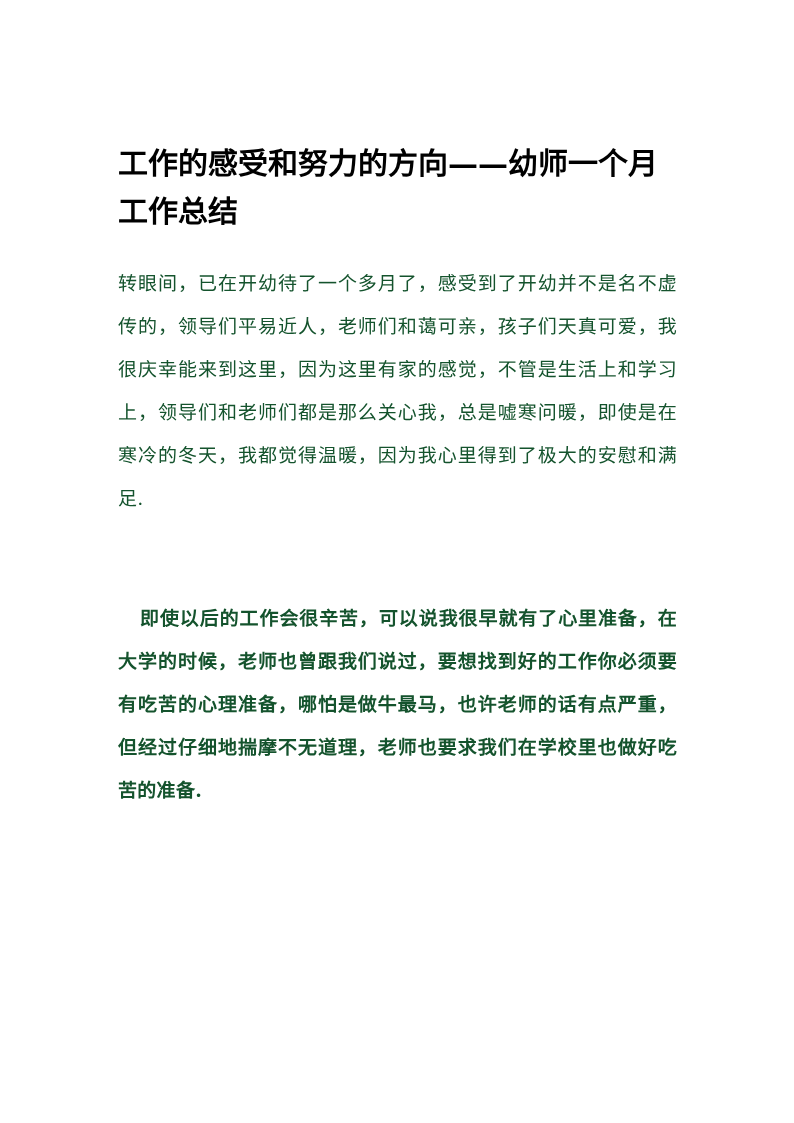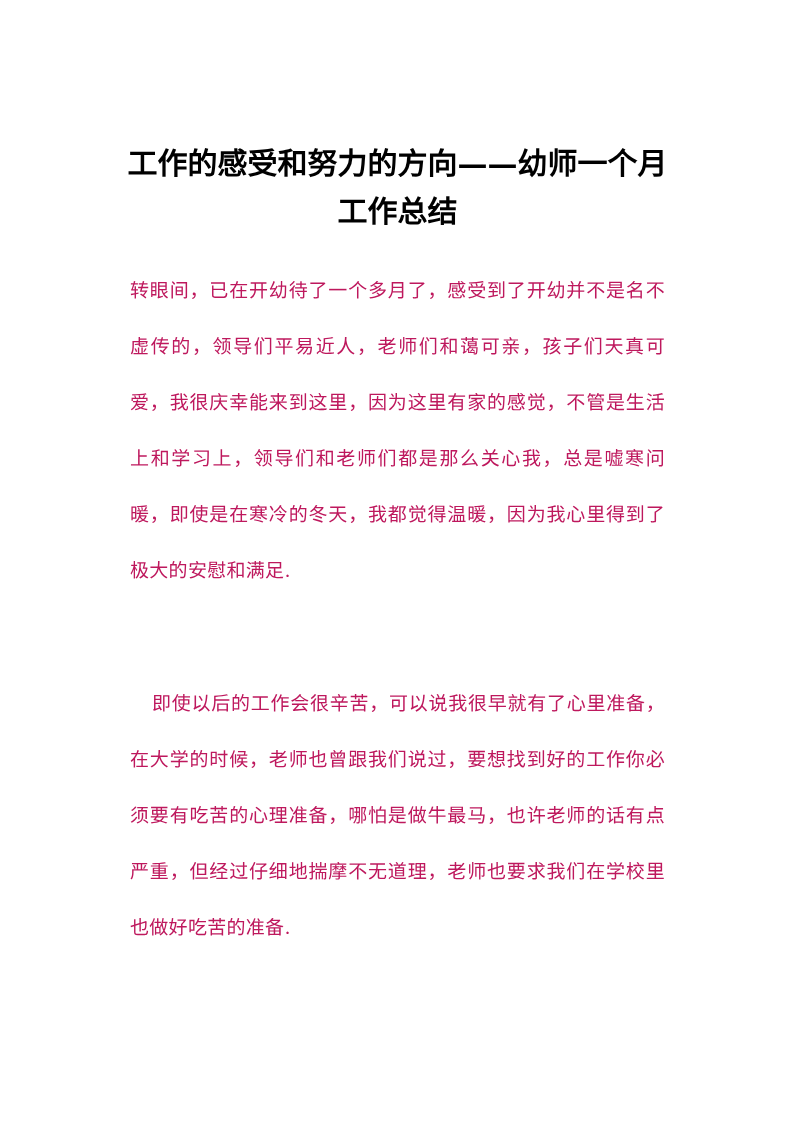--- a/index.html
+++ b/index.html
@@ -19,33 +19,34 @@
     overflow: hidden;
     color: #000000;
     font-family: "DejaVu Serif", "Liberation Serif", serif;
   }
   .doc-title {
     max-width: 560px;
     margin: 0 auto 26px auto;
     font-size: 30px;
     font-weight: bold;
     line-height: 48px;
-    text-align: center;
+    text-align: left;
     color: #000000;
   }
   .doc-body p {
-    margin: 12px;
+    margin: 0;
     font-size: 19px;
-    line-height: 56px;
+    line-height: 43px;
     text-align: justify;
     letter-spacing: 0.3px;
-    color: #be185d;
+    color: #14532d;
   }
   .doc-body p + p {
     margin-top: 77px;
+    font-weight: bold;
   }
   .doc-body p.indented {
     text-indent: 22px;
   }
 </style>
 </head>
 <body>
 
 <div class="page">
   <h1 class="doc-title">工作的感受和努力的方向——幼师一个月工作总结</h1>

